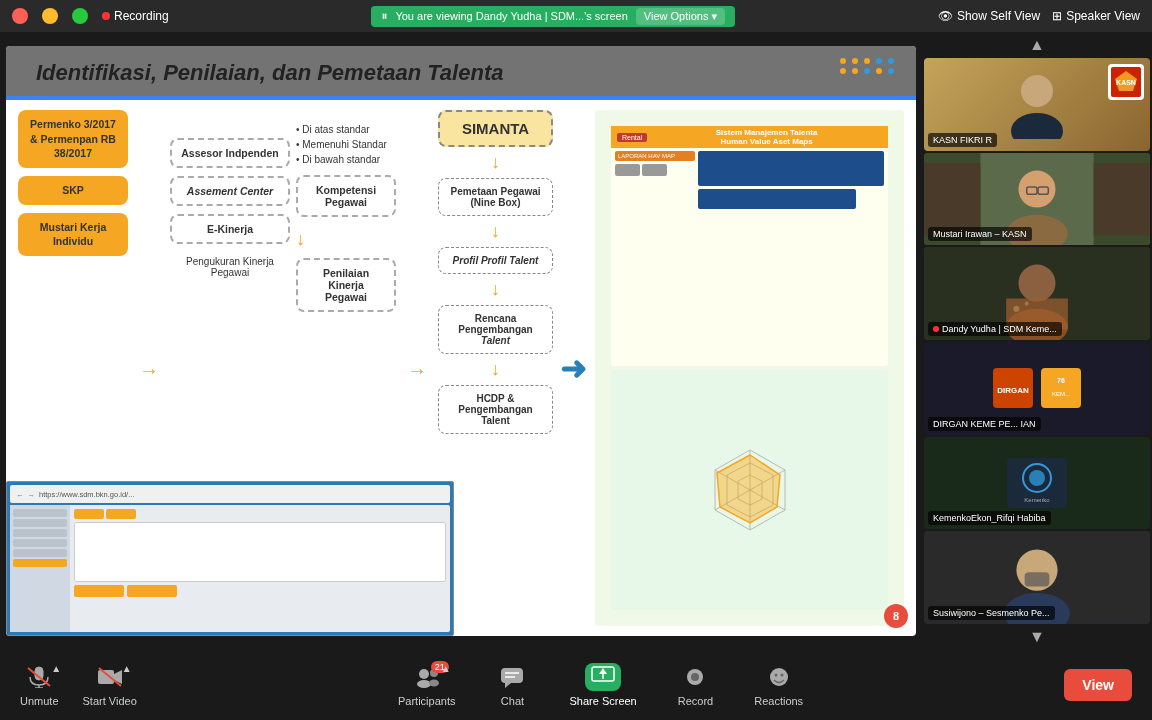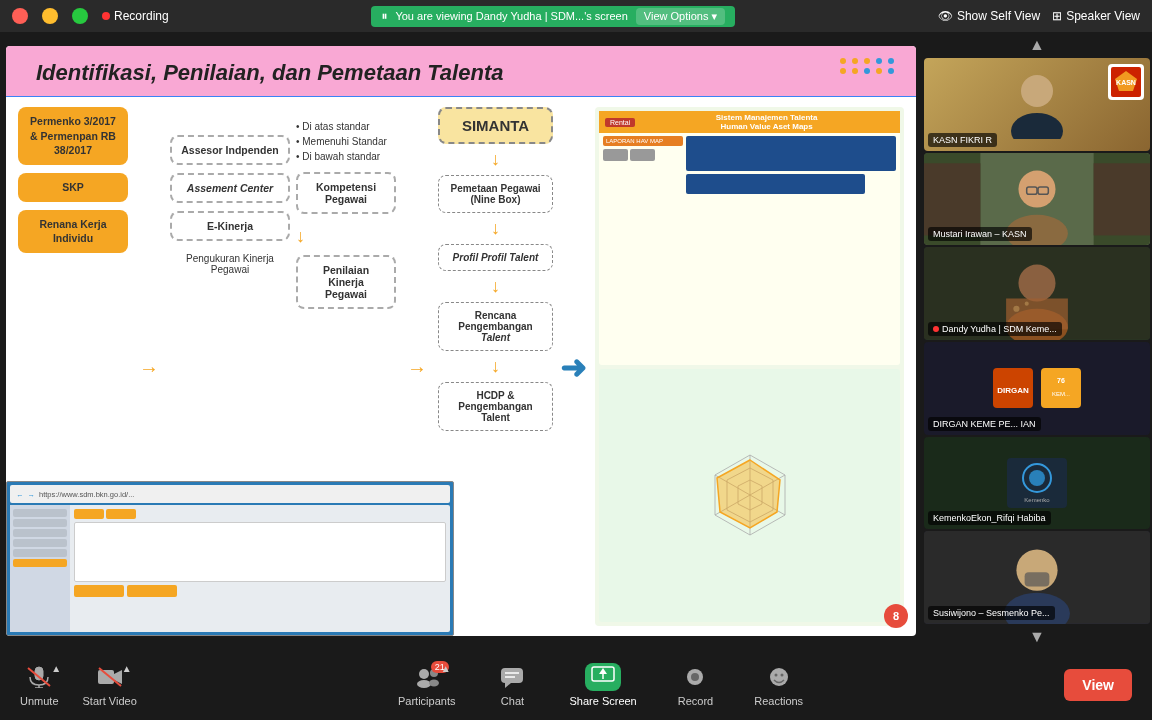--- a/index.html
+++ b/index.html
@@ -226,24 +226,24 @@
 
     
     .slide-full-content {
       width: 100%;
       height: 100%;
       display: flex;
       flex-direction: column;
     }
 
     .slide-title-bar {
-      background: #f9a8d4;
+      background: #737373;
       padding: 14px 20px 10px 30px;
       position: relative;
-      border-bottom: 1px solid #3b82f6;
+      border-bottom: 4px solid #3b82f6;
     }
 
     .slide-main-title {
       font-size: 22px;
       font-weight: 900;
       color: #222;
       font-style: italic;
     }
 
     .dot-pattern {
@@ -385,21 +385,21 @@
     }
 
     
     .col-data {
       flex: 1;
       background: #f0f8e8;
       border-radius: 4px;
       overflow: hidden;
       display: flex;
       flex-direction: column;
-      padding: 4px;
+      padding: 16px;
       gap: 4px;
     }
 
     .data-top-section {
       background: #fffff0;
       flex: 1;
       border-radius: 3px;
       display: flex;
       flex-direction: column;
     }
@@ -672,21 +672,21 @@
           <div class="dot-item dot-orange"></div>
           <div class="dot-item dot-blue"></div>
         </div>
       </div>
 
       <div class="slide-diagram">
 
         <div class="col-permenko">
           <div class="ybox">Permenko 3/2017 &amp; Permenpan RB 38/2017</div>
           <div class="ybox">SKP</div>
-          <div class="ybox">Renana Kerja Individu</div>
+          <div class="ybox">Mustari Kerja Individu</div>
         </div>
 
         <div class="col-arrow">
           <div class="right-arrow-big" style="color:#f5a623; font-size:20px;">→</div>
         </div>
 
         <div class="col-assesor">
           <div class="dashed-border-box">Assesor Indpenden</div>
           <div class="dashed-border-box" style="font-style:italic;">Assement Center</div>
           <div class="dashed-border-box">E-Kinerja</div>

